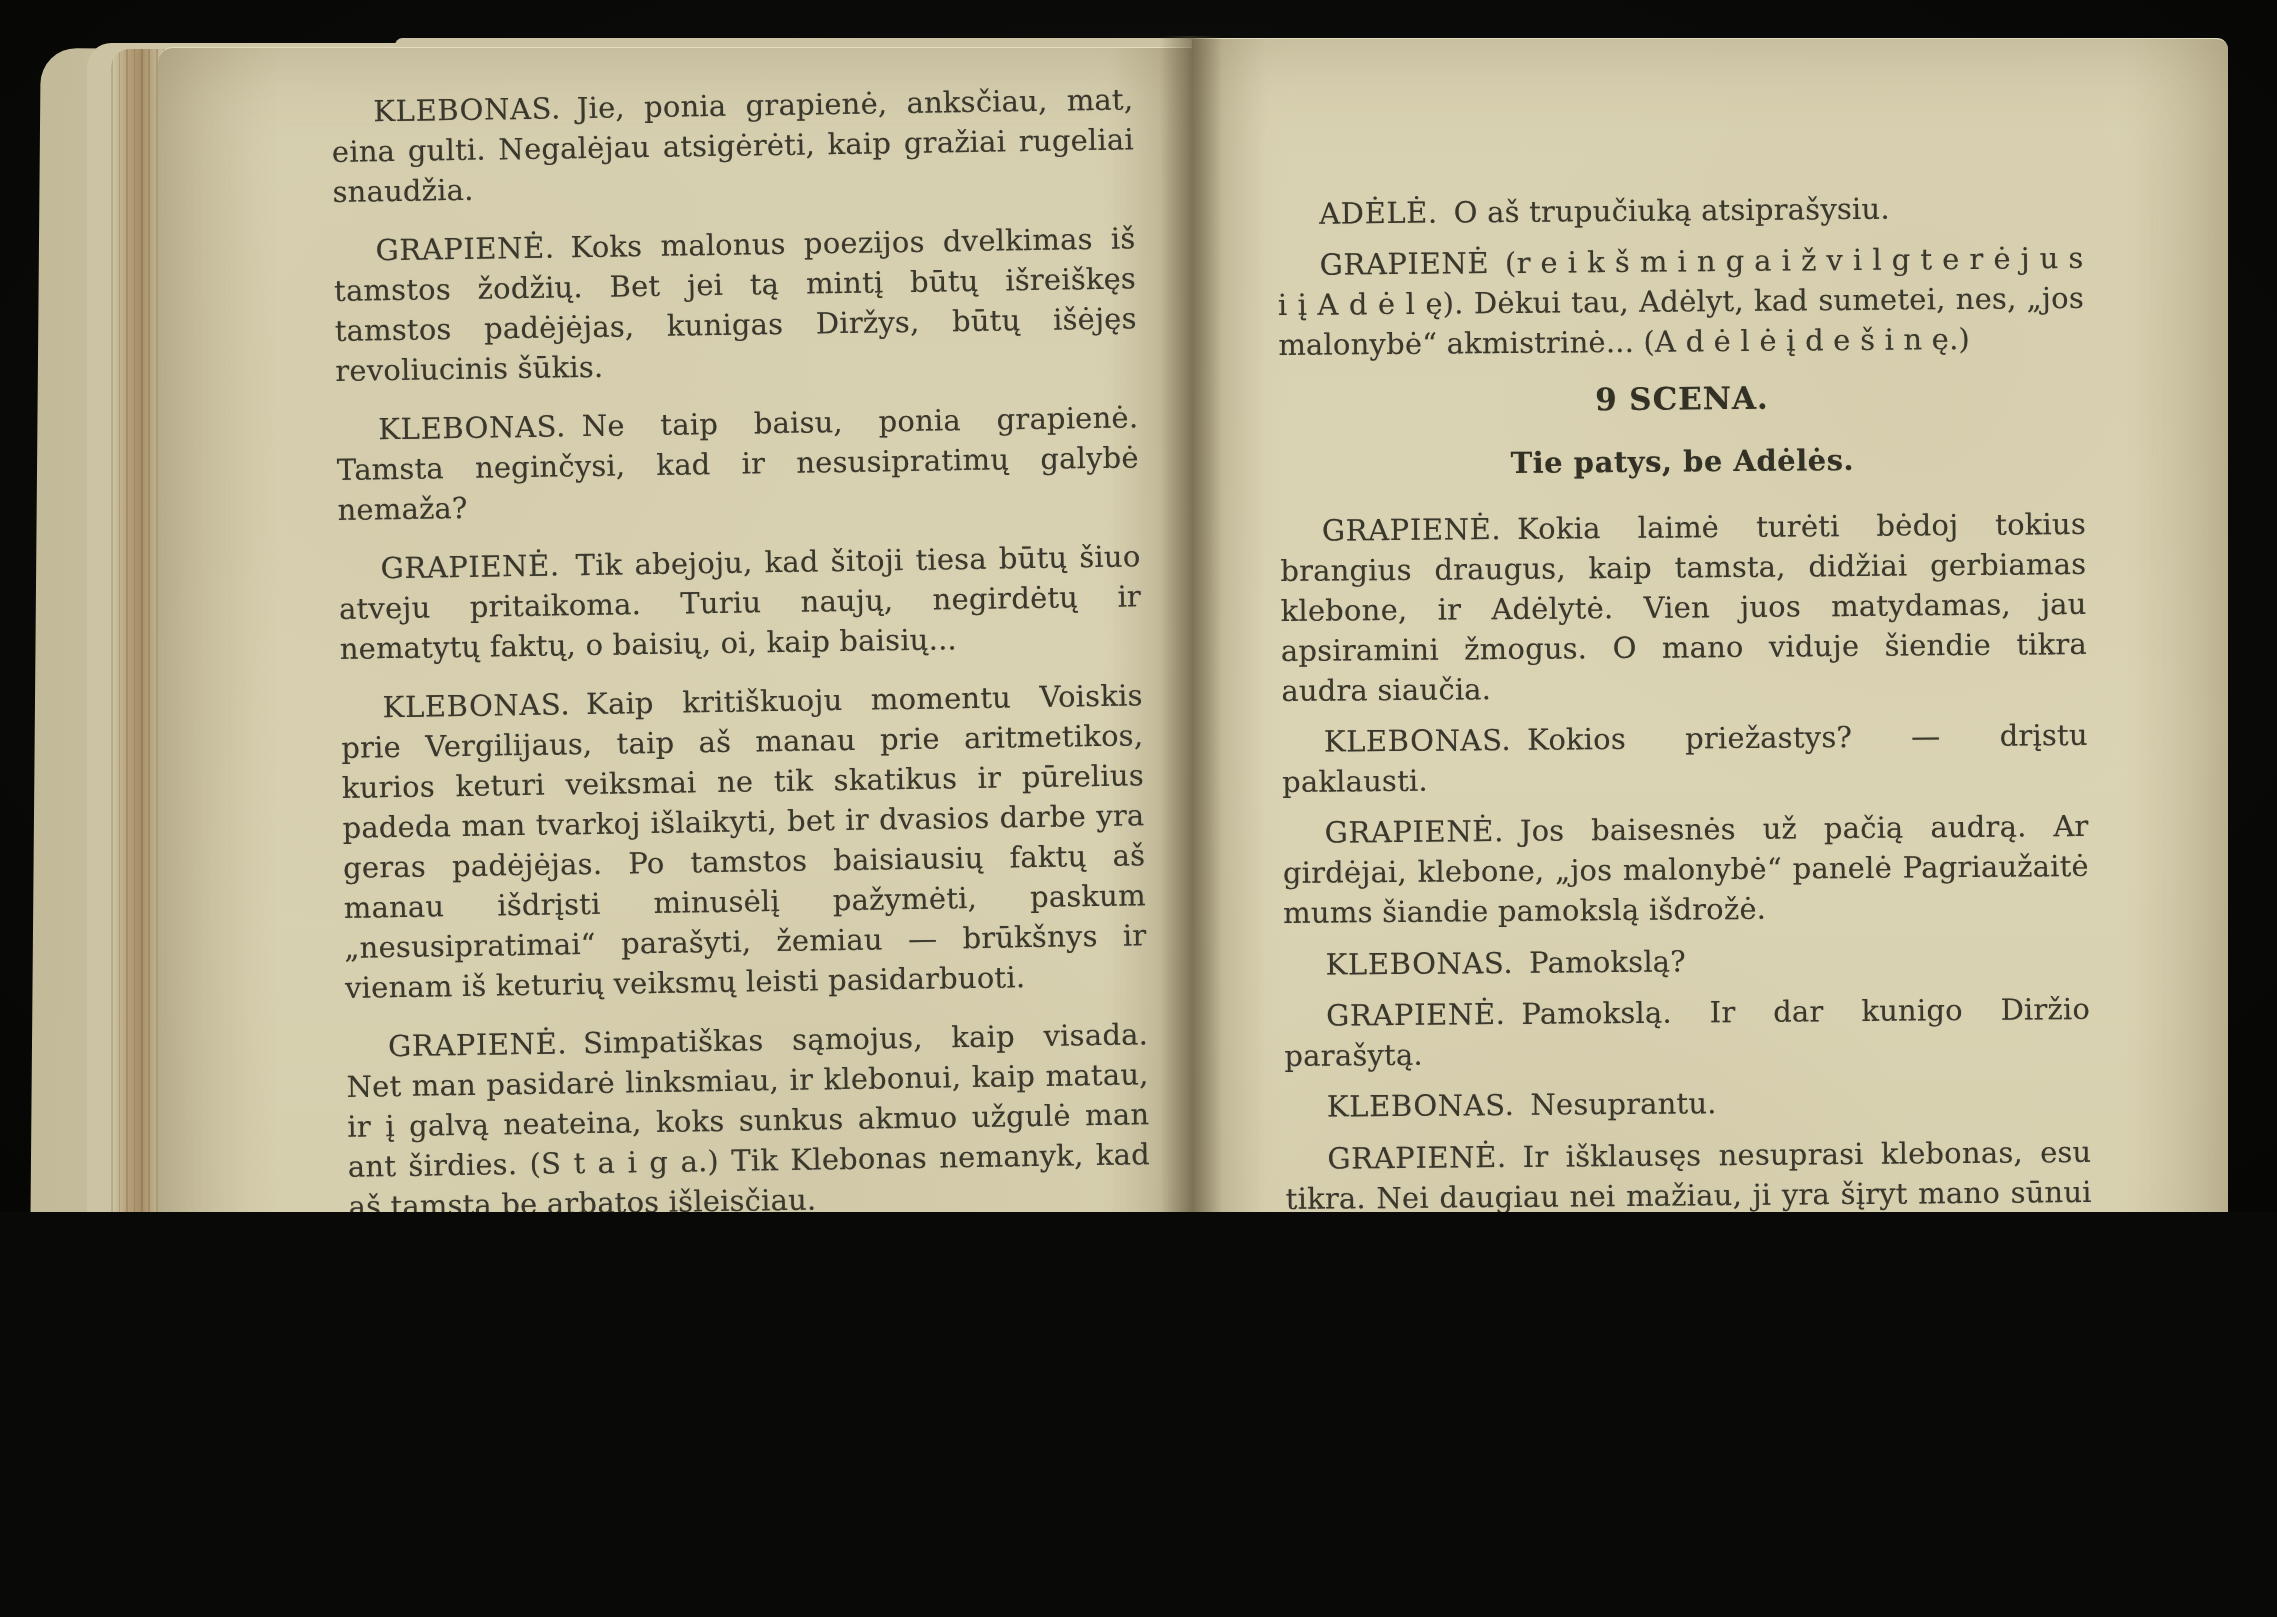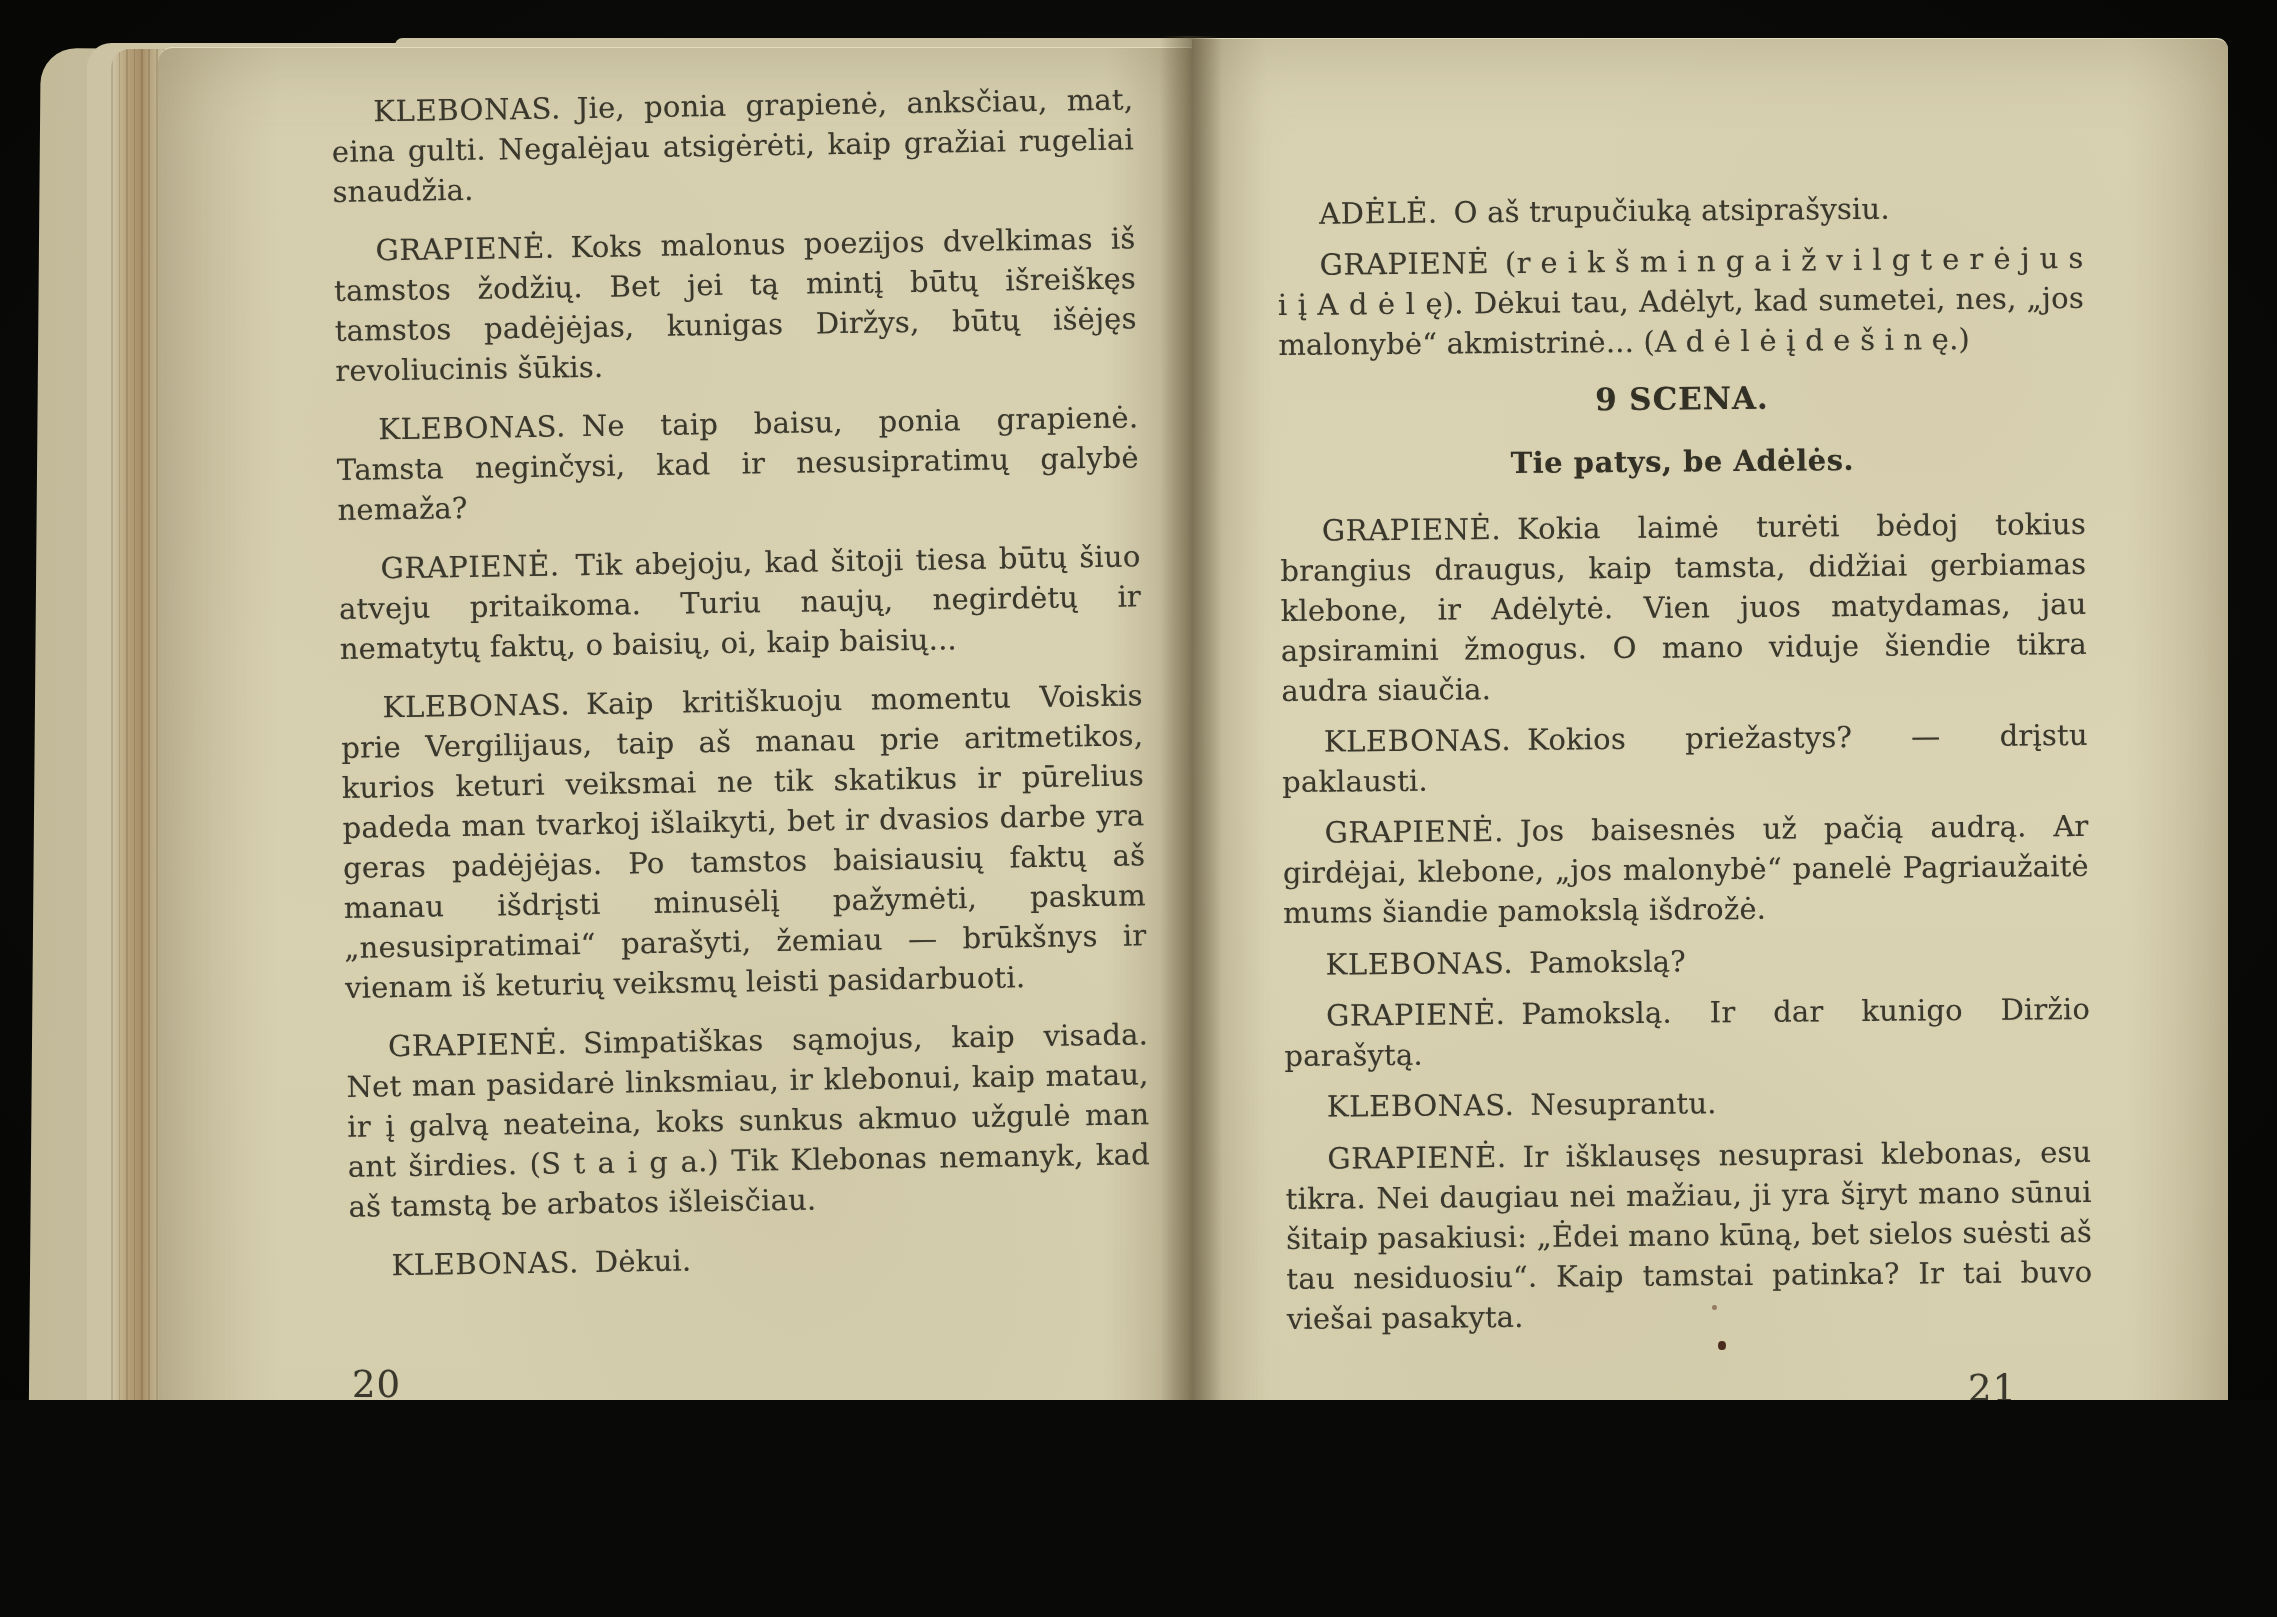--- a/index.html
+++ b/index.html
@@ -1,16 +1,16 @@
 <!DOCTYPE html>
 <html style="font-size:15px"><head>
 <meta charset="utf-8">
 <style>
   html,body{margin:0;padding:0;background:#090907;}
-  .scan{position:relative;width:2278px;height:1400px;background:
+  .scan{position:relative;width:2278px;height:1212px;background:
     radial-gradient(ellipse at 50% 45%, #12110e 0%, #0a0a08 60%, #060605 100%);
     overflow:hidden;font-family:"DejaVu Serif", serif;}
   
   .stack-under{position:absolute;left:34px;top:58px;width:1160px;height:1525px;
     background:linear-gradient(90deg,#c3ba9a,#cdc5a6 55%);
     border-radius:36px 0 0 43px;transform:rotate(.5deg);transform-origin:100% 50%;}
   .stack-mid{position:absolute;left:87px;top:43px;width:1107px;height:1546px;
     background:linear-gradient(90deg,#cbc3a4,#d3cbac 60%);
     border-radius:24.5px 0 0 30px;}
   .top-sliver{position:absolute;left:395px;top:38px;width:798px;height:19px;

